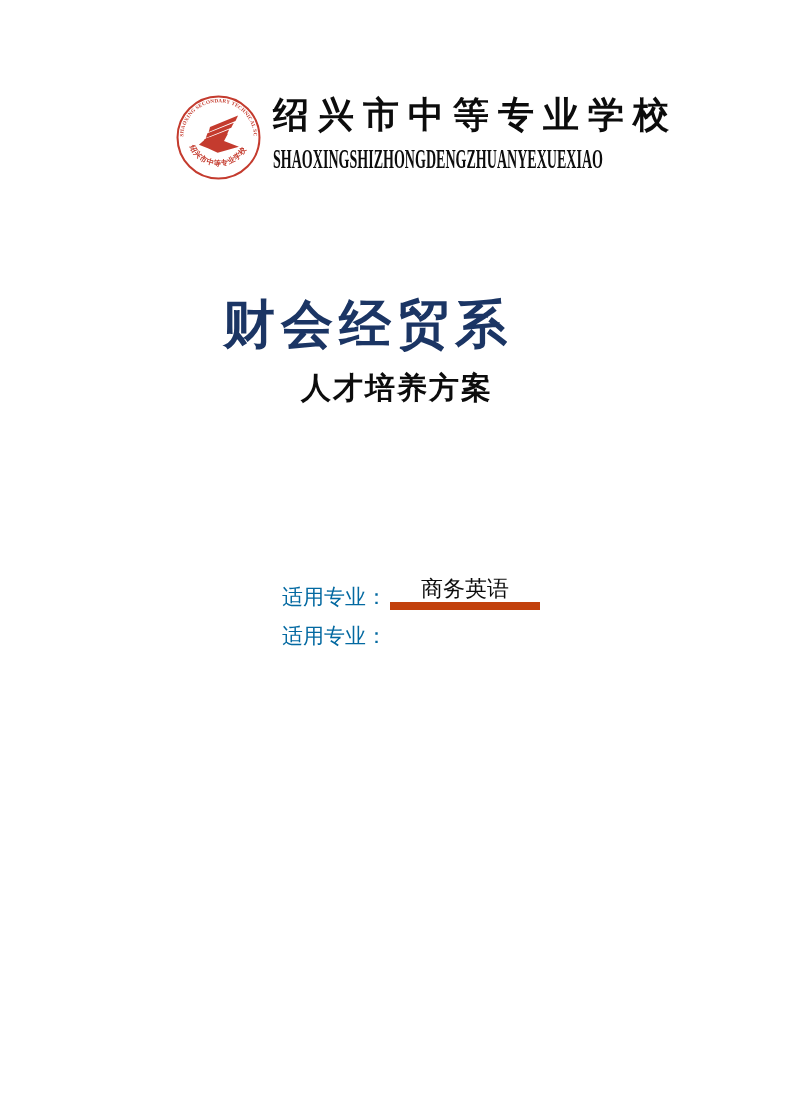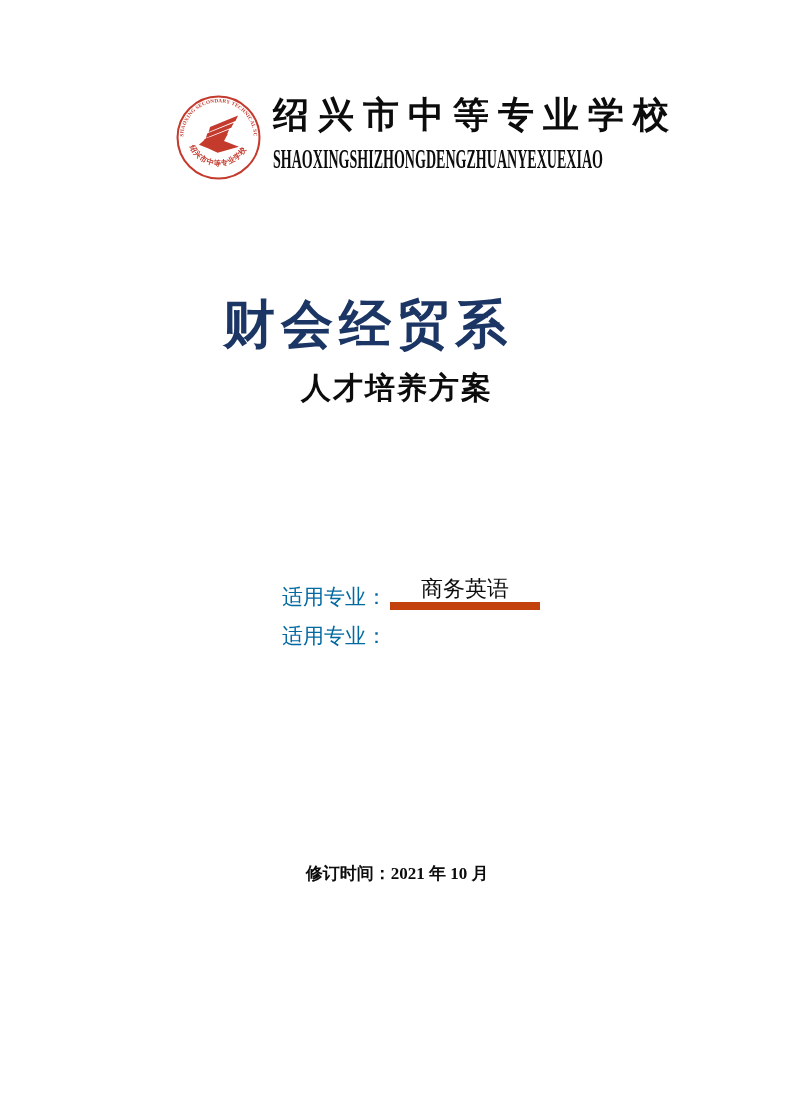--- a/index.html
+++ b/index.html
@@ -157,15 +157,14 @@
   <div class="fields">
     <div class="field-row">
       <span class="field-label">适用专业：</span>
       <span class="field-value">商务英语</span>
     </div>
     <div class="field-row">
       <span class="field-label">适用专业：</span>
     </div>
   </div>
 
-  <div class="footer-revision">修订时间：2021 年 10 月</div>
 
 </div>
 
 </body></html>

